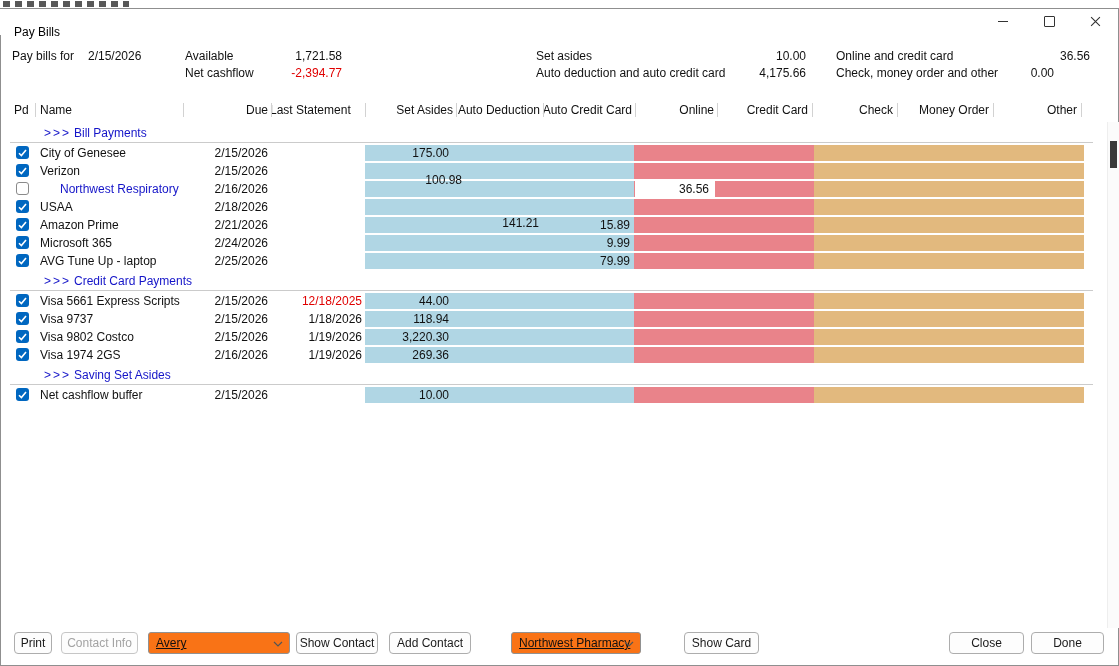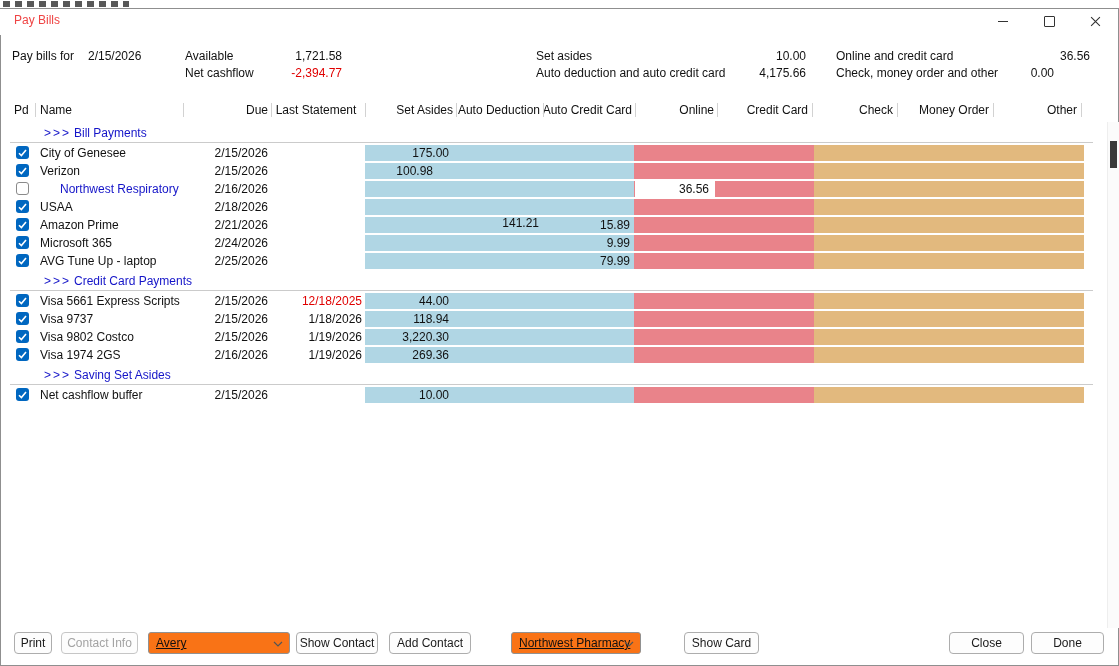--- a/index.html
+++ b/index.html
@@ -9,21 +9,21 @@
     font-family:"Liberation Sans",sans-serif;font-size:12px;color:#111;
   }
   
   .artifact{position:absolute;top:1px;left:3px;width:126px;height:6px;
     background:repeating-linear-gradient(90deg,#2e2e2e 0 7px,transparent 7px 12px);opacity:.8;}
   
   .dialog-frame{position:absolute;top:8px;left:0;width:1119px;height:658px;
     border:1px solid #8f8f8f;box-sizing:border-box;pointer-events:none;}
   
   .titlebar{position:absolute;top:9px;left:0;right:1px;height:26px;background:#fff;}
-  .wtitle{position:absolute;left:14px;top:0;line-height:22px;color:#ef4444;}
+  .wtitle{position:absolute;left:14px;top:12px;line-height:22px;color:#000000;}
   .controls{position:absolute;right:0;top:0;display:flex;}
   .ctrl{width:46px;height:24px;display:flex;align-items:center;justify-content:center;}
   .min-glyph{width:10px;height:1px;background:#333;}
   .max-glyph{width:9px;height:9px;border:1px solid #333;border-radius:1px;}
   
   .s-lbl{position:absolute;line-height:13px;}
   .s-val{position:absolute;line-height:13px;text-align:right;}
   .neg{color:var(--negative-red);}
   
   .header-row{position:absolute;top:100px;left:0;right:14px;height:20px;}
@@ -106,21 +106,21 @@
   <span class="s-lbl" style="left:836px;top:50px">Online and credit card</span>
   <span class="s-val" style="left:1000px;top:50px;width:90px">36.56</span>
   <span class="s-lbl" style="left:836px;top:67px">Check, money order and other</span>
   <span class="s-val" style="left:964px;top:67px;width:90px">0.00</span>
 </div>
 
 <div class="header-row">
     <span class="hcol" style="left: 14px; width: 22px; text-align: left;">Pd</span>
     <span class="hcol" style="left: 40px; width: 130px; text-align: left;">Name</span>
     <span class="hcol" style="left: 198px; width: 70px; text-align: right;">Due</span>
-    <span class="hcol" style="left: 270px; width: 92px; text-align: center;">Last Statement</span>
+    <span class="hcol" style="left: 270px; width: 92px; text-align: left;">Last Statement</span>
     <span class="hcol" style="left: 365px; width: 88px; text-align: right;">Set Asides</span>
     <span class="hcol" style="left: 451px; width: 89px; text-align: right;">Auto Deduction</span>
     <span class="hcol" style="left: 533px; width: 99px; text-align: right;">Auto Credit Card</span>
     <span class="hcol" style="left: 650px; width: 64px; text-align: right;">Online</span>
     <span class="hcol" style="left: 734px; width: 74px; text-align: right;">Credit Card</span>
     <span class="hcol" style="left: 839px; width: 54px; text-align: right;">Check</span>
     <span class="hcol" style="left: 910px; width: 79px; text-align: right;">Money Order</span>
     <span class="hcol" style="left: 1023px; width: 54px; text-align: right;">Other</span>
     <i class="tick" style="left: 35px;"></i>
     <i class="tick" style="left: 183px;"></i>
@@ -159,21 +159,21 @@
       <span class="cb on">
         <svg width="9" height="8" viewBox="0 0 9 8">
           <path d="M1 4.2 L3.4 6.6 L8 1" stroke="#fff" stroke-width="1.6" fill="none"></path>
         </svg>
       </span>
       <span class="nm">Verizon</span>
       <span class="cell due">2/15/2026</span>
       <i class="band blue"></i>
       <i class="band red"></i>
       <i class="band tan"></i>
-      <span class="val" style="left: 352px; width: 81px;">100.98</span>
+      <span class="val" style="left: 381px; width: 81px; margin-top: 9px;">100.98</span>
     </div>
     <div class="trow">
       <span class="cb"></span>
       <span class="nm link">Northwest Respiratory</span>
       <span class="cell due">2/16/2026</span>
       <i class="band blue"></i>
       <i class="band red"></i>
       <i class="band tan"></i>
       <i class="white-cell"></i>
       <span class="val" style="left: 634px; width: 75px;">36.56</span>

